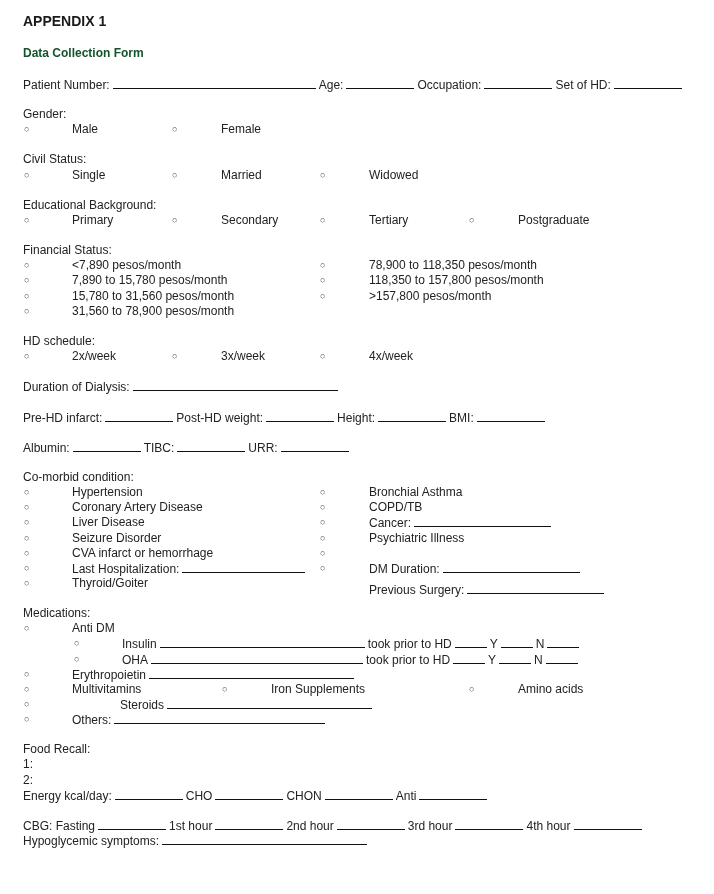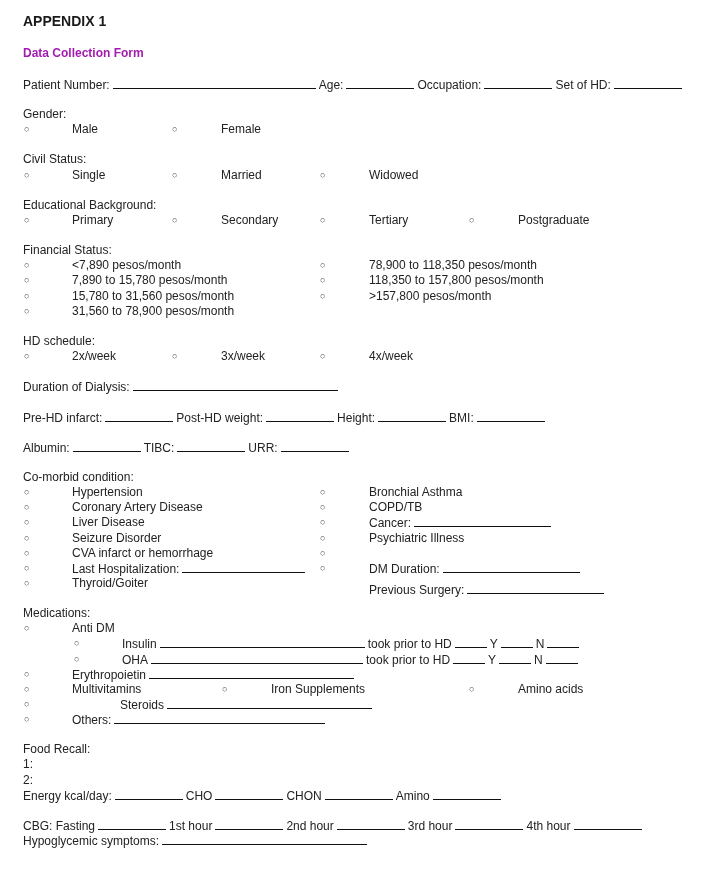--- a/index.html
+++ b/index.html
@@ -1,20 +1,20 @@
 <!DOCTYPE html>
 <html><head>
 <meta charset="utf-8">
 <style>
   html, body { margin:0; padding:0; background:#ffffff; }
   body { width:714px; height:894px; position:relative; overflow:hidden;
          font-family:"Liberation Sans", sans-serif; color:#222; font-size:12px; }
   .abs { position:absolute; white-space:nowrap; line-height:15px; }
   .h1 { font-weight:bold; font-size:14px; color:#1a1a1a; }
-  .h2 { font-weight:bold; font-size:12px; color:#a21caf; }
+  .h2 { font-weight:bold; font-size:12px; color:#14532d; }
   .bul { position:absolute; font-size:9px; line-height:15px; color:#444; }
   .blank { display:inline-block; border-bottom:1px solid #111; height:11px; vertical-align:baseline; margin-left:3px; margin-right:3px; }
 </style>
 </head>
 <body>
 
 <div class="abs h1" style="left:23px;top:14px;">APPENDIX 1</div>
 <div class="abs h2" style="left:23px;top:46px;">Data Collection Form</div>
 
 <div class="abs" style="left:23px;top:77px;">
@@ -133,21 +133,21 @@
 <div class="bul" style="left:24px;top:697px;">○</div>
 <div class="abs" style="left:72px;top:697px;margin-left:48px;"><span>Steroids</span><span class="blank" style="width:205px"></span></div>
 
 <div class="bul" style="left:24px;top:712px;">○</div>
 <div class="abs" style="left:72px;top:712px;"><span>Others:</span><span class="blank" style="width:211px"></span></div>
 
 <div class="abs" style="left:23px;top:742px;text-align:center;">Food Recall:</div>
 <div class="abs" style="left:23px;top:757px;">1:</div>
 <div class="abs" style="left:23px;top:773px;">2:</div>
 <div class="abs" style="left:23px;top:788px;">
-  <span>Energy kcal/day:</span><span class="blank" style="width:68px"></span><span>CHO</span><span class="blank" style="width:68px"></span><span>CHON</span><span class="blank" style="width:68px"></span><span>Amino</span><span class="blank" style="width:68px"></span>
+  <span>Energy kcal/day:</span><span class="blank" style="width:68px"></span><span>CHO</span><span class="blank" style="width:68px"></span><span>CHON</span><span class="blank" style="width:68px"></span><span>Anti</span><span class="blank" style="width:68px"></span>
 </div>
 
 <div class="abs" style="left:23px;top:818px;">
   <span>CBG: Fasting</span><span class="blank" style="width:68px"></span><span>1st hour</span><span class="blank" style="width:68px"></span><span>2nd hour</span><span class="blank" style="width:68px"></span><span>3rd hour</span><span class="blank" style="width:68px"></span><span>4th hour</span><span class="blank" style="width:68px"></span>
 </div>
 <div class="abs" style="left:23px;top:833px;">
   <span>Hypoglycemic symptoms:</span><span class="blank" style="width:205px"></span>
 </div>
 
 </body></html>

